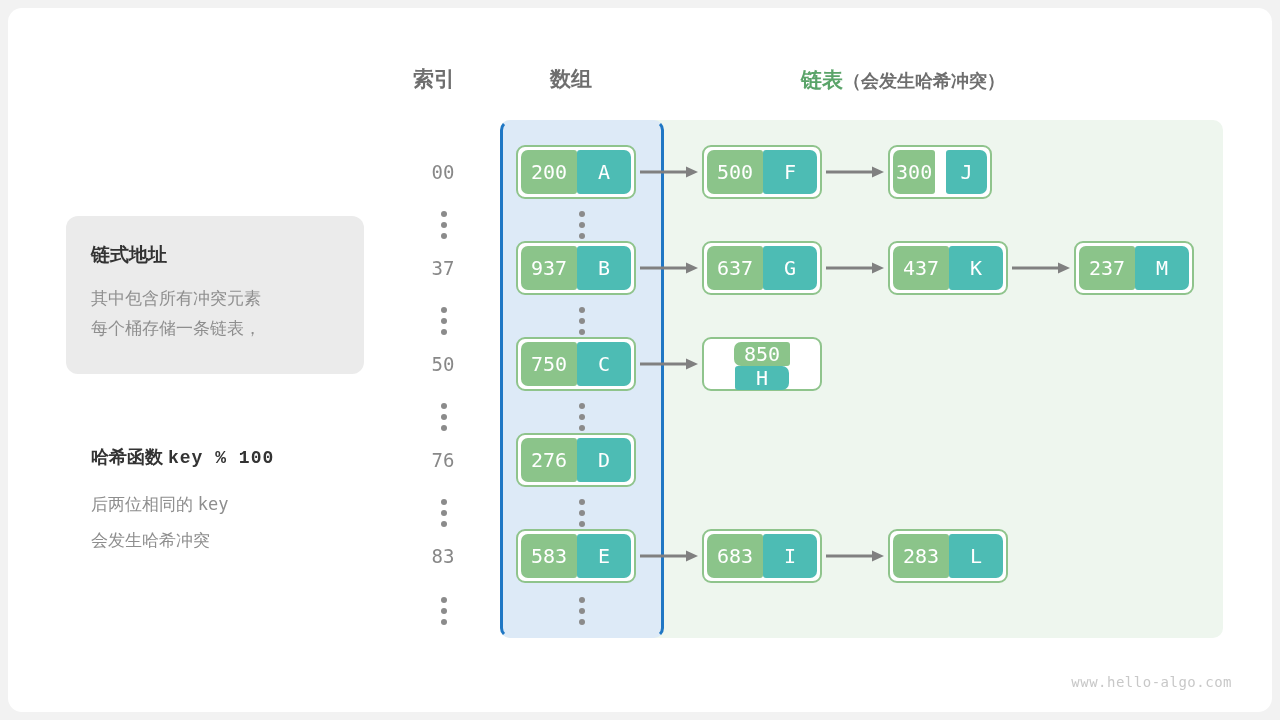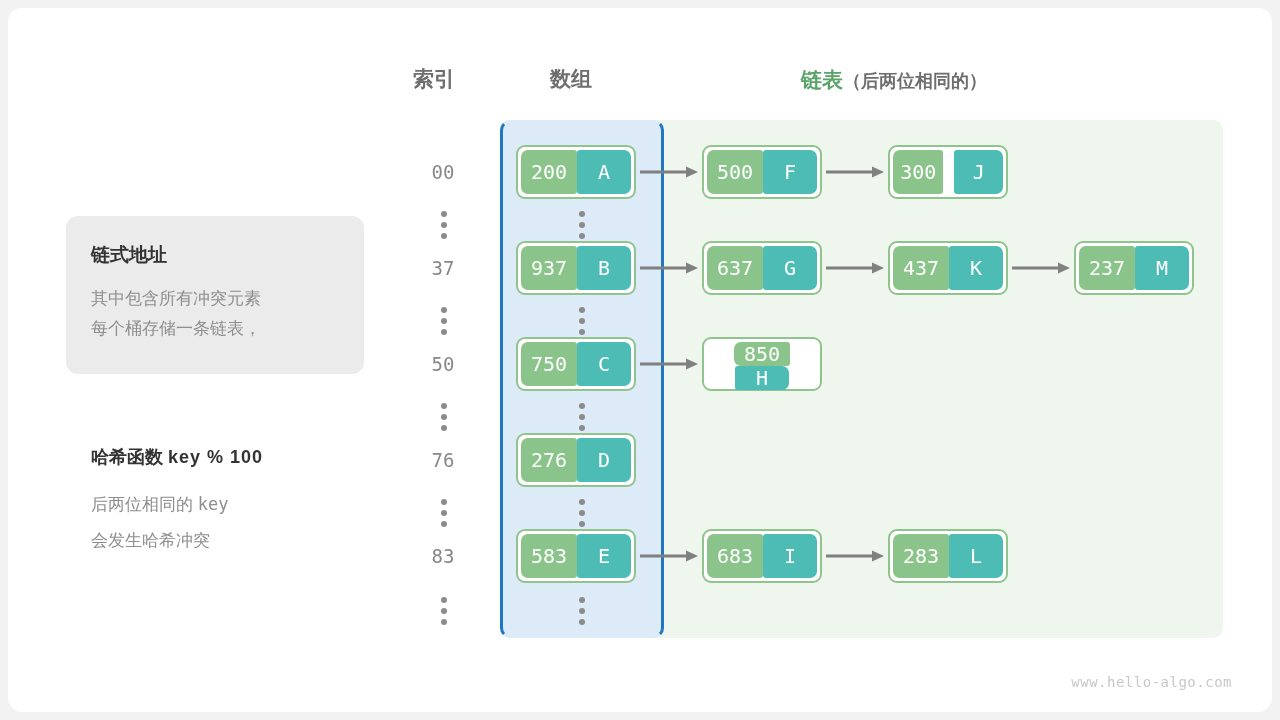--- a/index.html
+++ b/index.html
@@ -24,21 +24,21 @@
 
   
   #info-card{
     position:absolute;left:58px;top:208px;width:298px;height:158px;
     background:#ebebeb;border-radius:12px;
   }
   #info-title{position:absolute;left:83px;top:234px;font-size:19px;font-weight:bold;color:#333;}
   #info-body{position:absolute;left:83px;top:276px;font-size:17px;color:#8e8e8e;line-height:30px;}
 
   #hash-title{position:absolute;left:83px;top:437px;font-size:18px;font-weight:bold;color:#333;white-space:nowrap;}
-  #hash-title .mono{font-family:Liberation Sans, sans-serif;font-size:18px;letter-spacing:1px;}
+  #hash-title .mono{font-family:Liberation Mono, monospace;font-size:18px;letter-spacing:1px;}
   #hash-body{position:absolute;left:83px;top:478px;font-size:17px;color:#8e8e8e;line-height:36px;}
   #hash-body .mono{font-family:"DejaVu Sans Mono","Liberation Mono",monospace;}
 
   
   #list-panel{
     position:absolute;left:492px;top:112px;width:723px;height:518px;
     background:#eef6ee;border-radius:10px;
   }
   #array-panel{
     position:absolute;left:492px;top:112px;width:164px;height:518px;
@@ -86,21 +86,21 @@
   }
 </style>
 </head>
 <body>
 
 <div id="canvas">
 
   <div class="hdr" id="hdr-index">索引</div>
   <div class="hdr" id="hdr-array">数组</div>
   <div class="hdr" id="hdr-list">
-    <span>链表</span><span class="sub">（后两位相同的）</span>
+    <span>链表</span><span class="sub">（会发生哈希冲突）</span>
   </div>
 
   <div id="info-card"></div>
   <div id="info-title">链式地址</div>
   <div id="info-body">
     <div>其中包含所有冲突元素</div>
     <div>每个桶存储一条链表，</div>
   </div>
 
   <div id="hash-title">
@@ -130,21 +130,21 @@
       <div class="node" style="left: 694px; top: 137px; width: 120px;">
         <div class="key" style="width: 56px;">500</div>
         <div class="val" style="width: 54px;">F</div>
       </div>
       <div class="arrow" style="left: 818px; top: 158px; width: 58px;">
         <svg width="58" height="12" viewBox="0 0 58 12">
           <line x1="0" y1="6" x2="47" y2="6" stroke="#808080" stroke-width="3"></line>
           <polygon points="46,0.5 58,6 46,11.5" fill="#808080"></polygon>
         </svg>
       </div>
-      <div class="node" style="left: 880px; top: 137px; width: 120px; gap: 11px;">
+      <div class="node" style="left: 880px; top: 137px; width: 104px; gap: 11px;">
         <div class="key" style="width: 56px;">300</div>
         <div class="val" style="width: 54px;">J</div>
       </div>
       <div class="dots" style="left: 431px; top: 203px;">
         <i></i>
         <i></i>
         <i></i>
       </div>
       <div class="dots" style="left: 569px; top: 203px;">
         <i></i>

